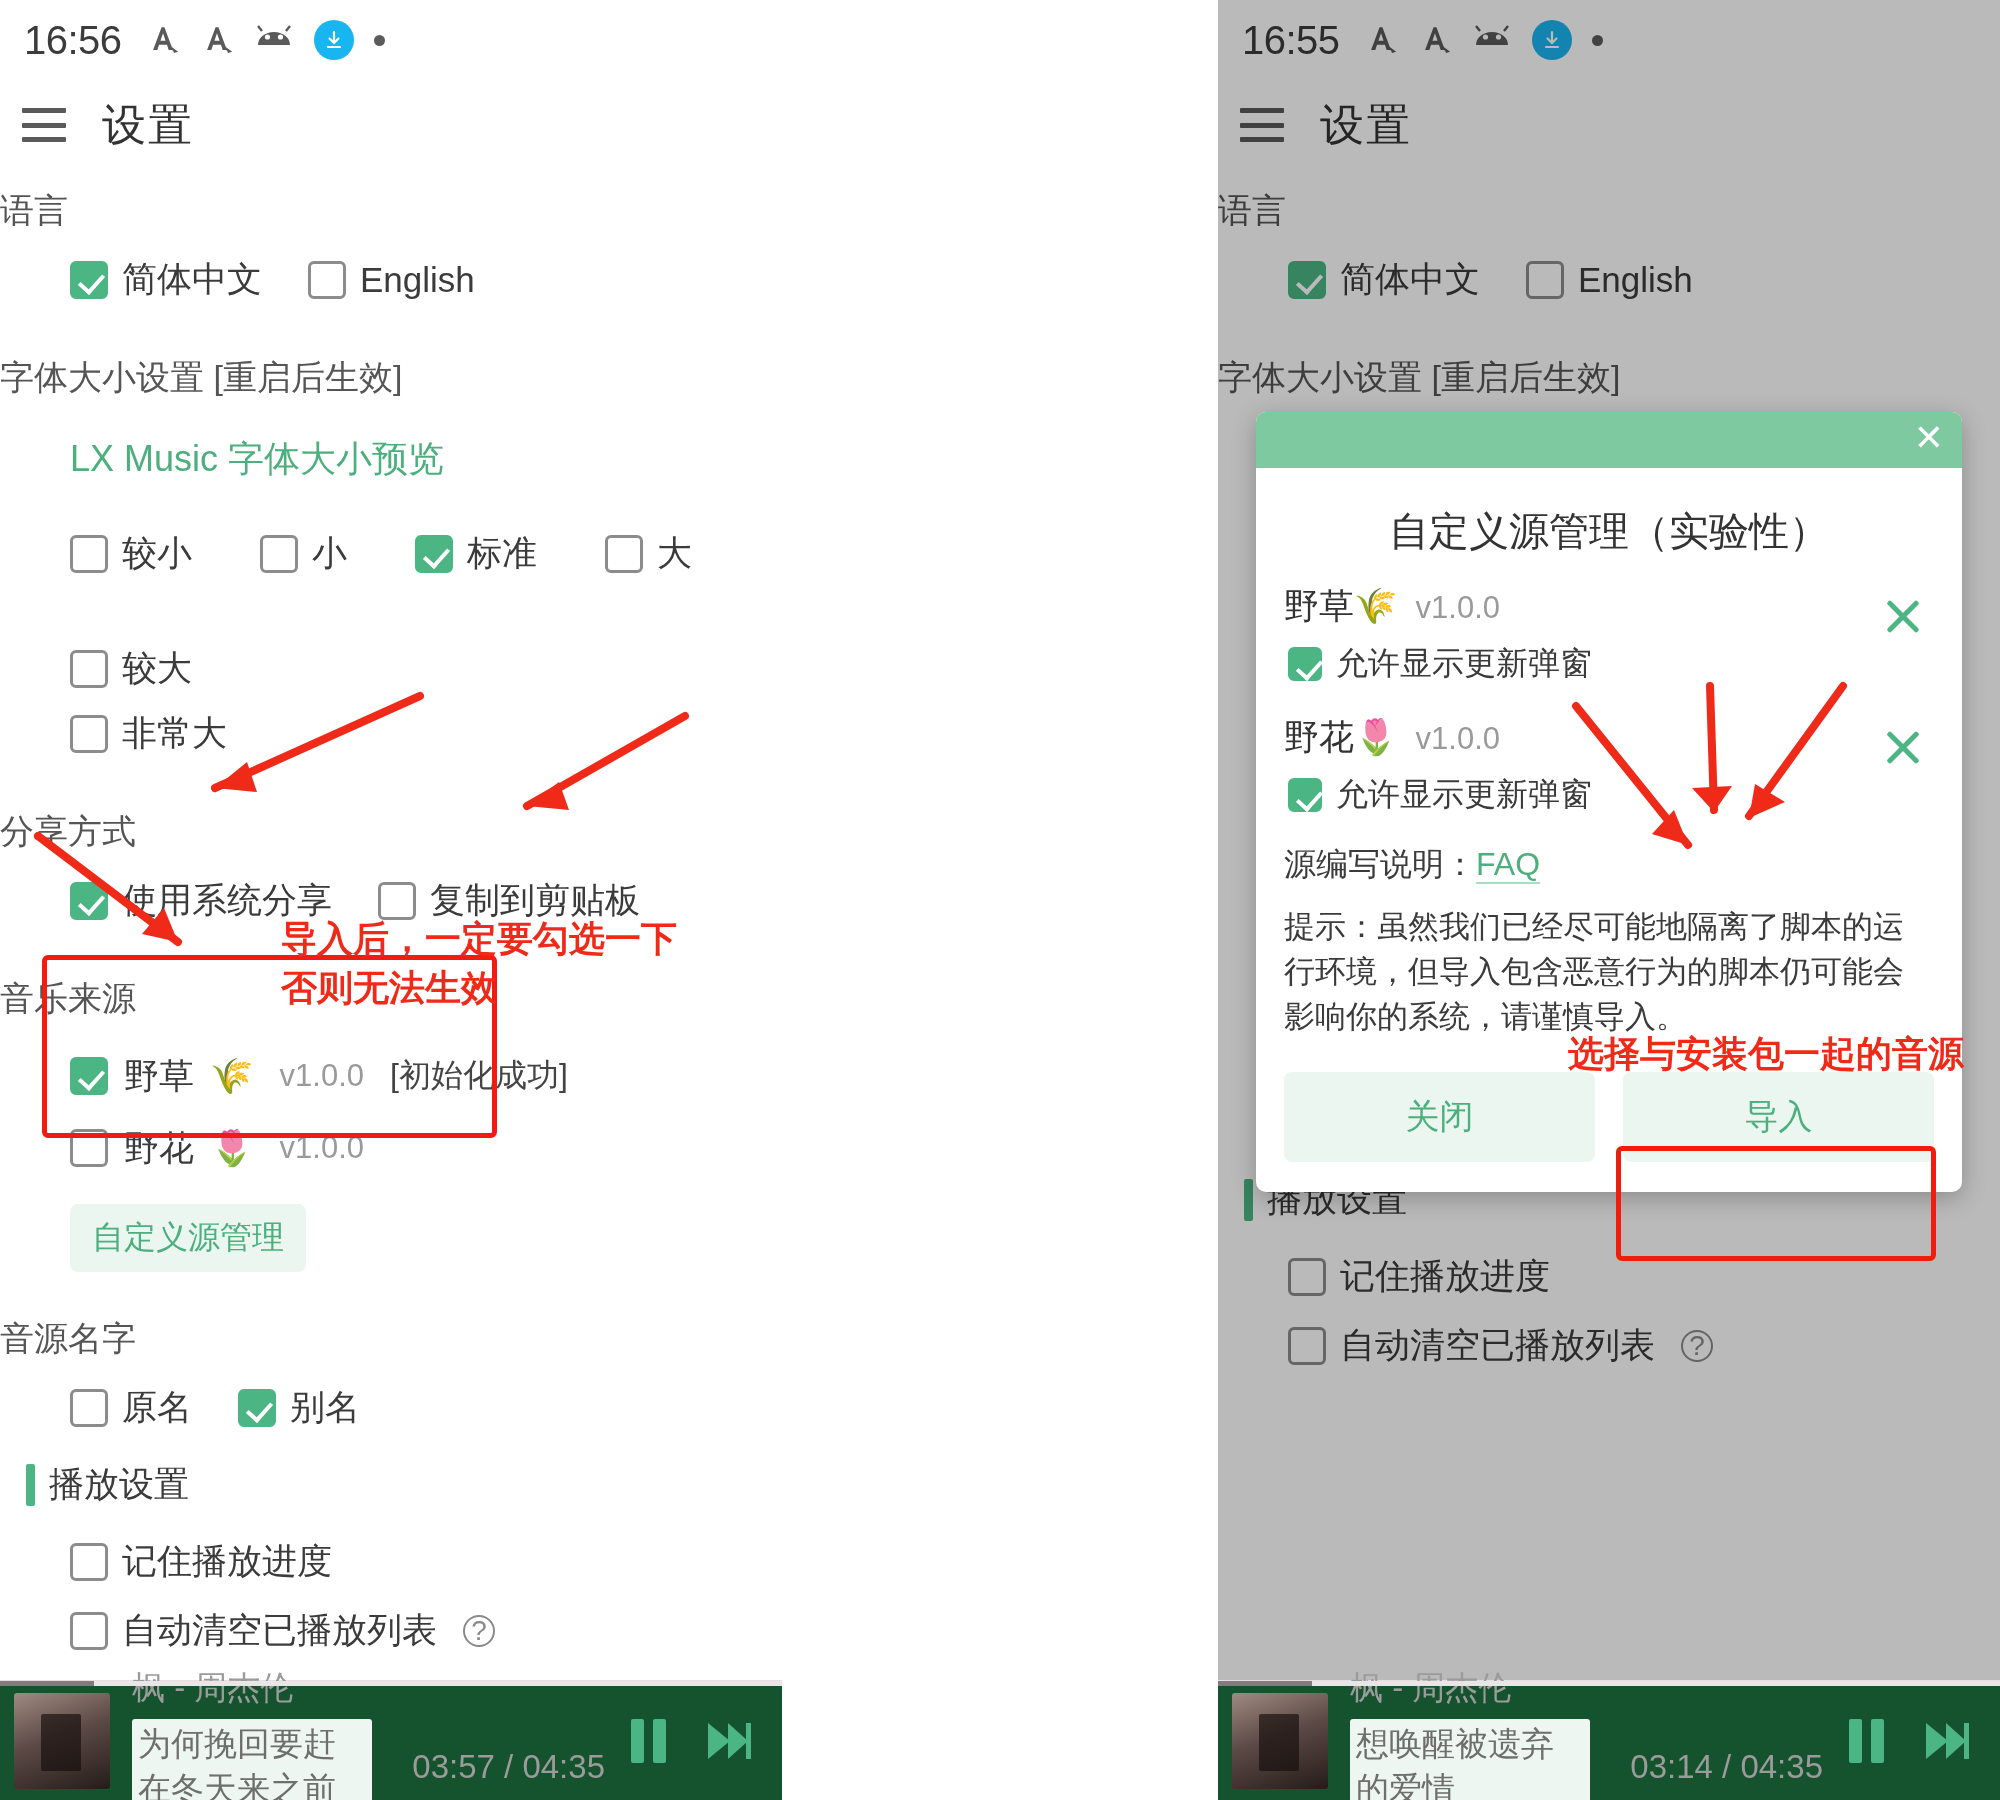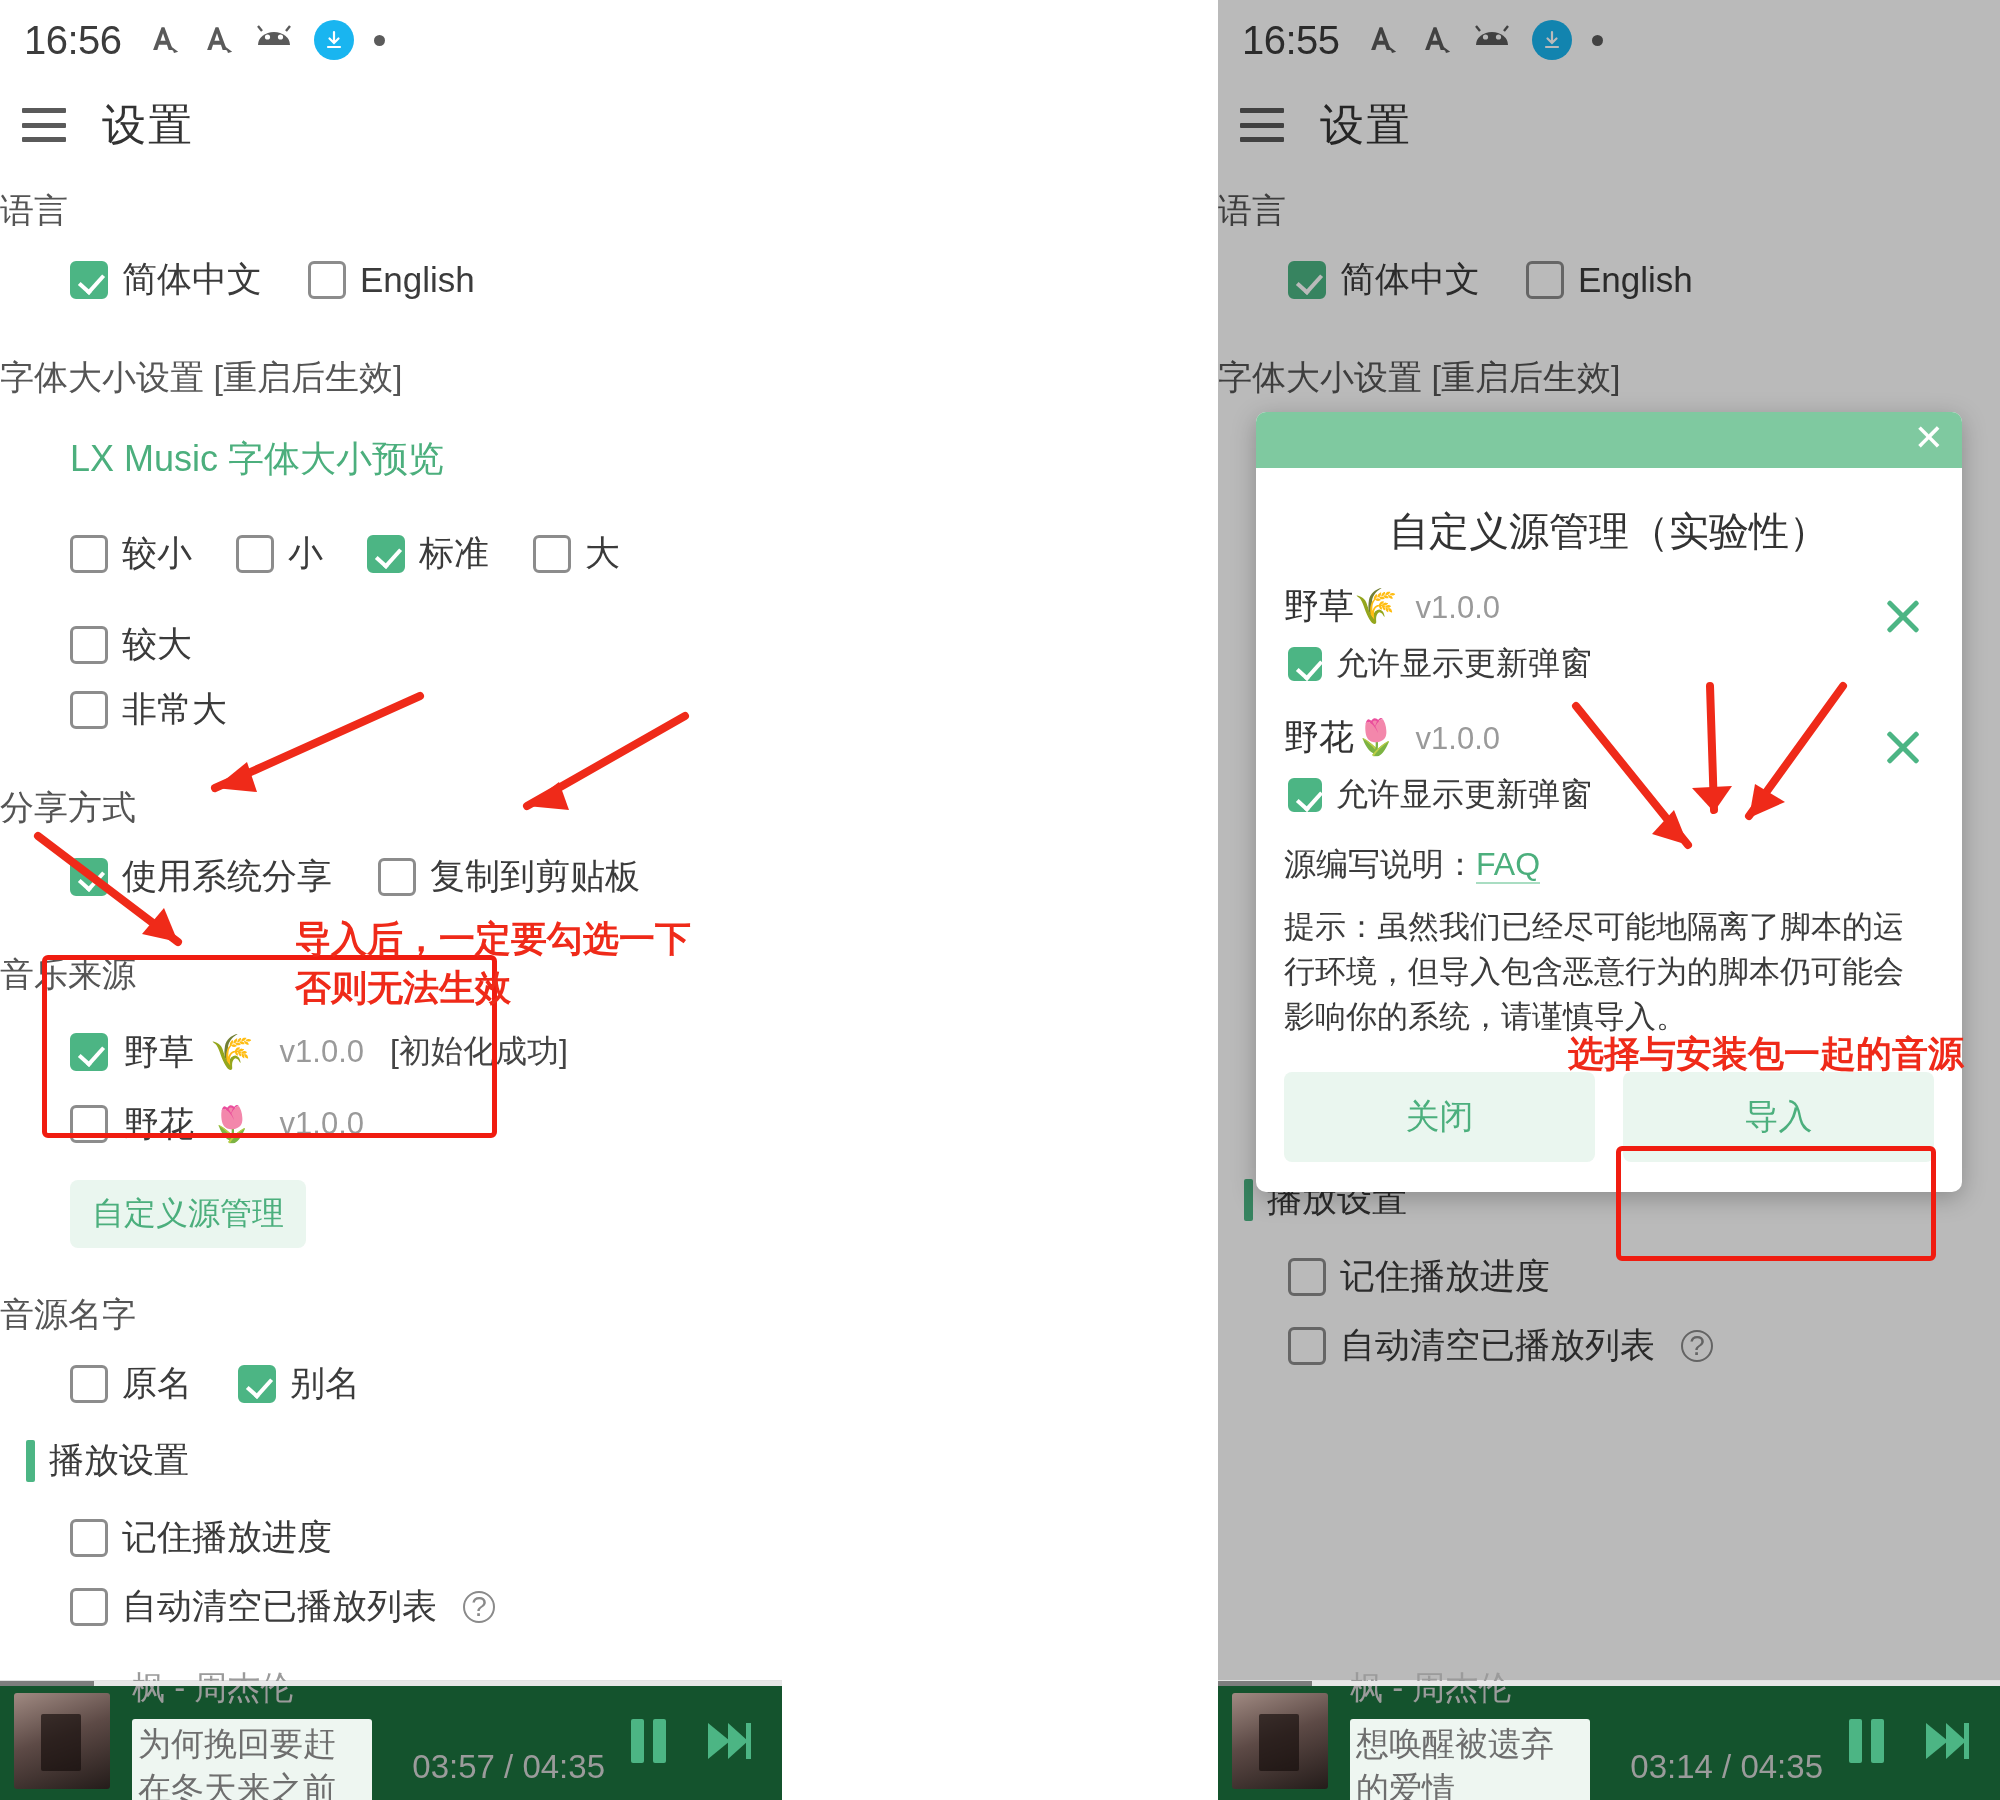--- a/index.html
+++ b/index.html
@@ -192,21 +192,21 @@
         </label>
         <label class="opt">
           <span class="cb"></span>
           <span class="opt-label">English</span>
         </label>
       </div>
 
       <div class="sect-title" style="margin-top:52px">字体大小设置 [重启后生效]</div>
       <div class="preview-link">LX Music 字体大小预览</div>
 
-      <div class="row" style="margin-top:46px; gap:44px">
+      <div class="row" style="margin-top:46px; gap:68px">
         <label class="opt">
           <span class="cb"></span>
           <span class="opt-label">较小</span>
         </label>
         <label class="opt">
           <span class="cb"></span>
           <span class="opt-label">小</span>
         </label>
         <label class="opt">
           <span class="cb on"></span>
@@ -286,21 +286,21 @@
       <div class="row" style="margin-top:22px">
         <label class="opt">
           <span class="cb"></span>
           <span class="opt-label">自动清空已播放列表</span>
           <span class="opt-label" style="font-size:28px;color:#8a8a8a;border:2px solid #8a8a8a;border-radius:50%;width:32px;height:32px;display:inline-flex;align-items:center;justify-content:center;margin-left:12px;">?</span>
         </label>
       </div>
     </div>
 
     <div class="redbox" style="left:42px; top:955px; width:455px; height:183px;"></div>
-    <div class="redtext" style="left:295px; top:915px;">导入后，一定要勾选一下
+    <div class="redtext" style="left:281px; top:915px;">导入后，一定要勾选一下
 否则无法生效</div>
 
     <svg class="arrow" style="left:30px; top:830px; width:200px; height:130px;" viewBox="0 0 200 130">
       <path d="M8 6 L148 112" stroke="#ef2a19" stroke-width="8" fill="none" stroke-linecap="round"></path>
       <path d="M148 112 L112 104 L134 78 Z" fill="#ef2a19"></path>
     </svg>
     <svg class="arrow" style="left:175px; top:690px; width:260px; height:120px;" viewBox="0 0 260 120">
       <path d="M245 6 L40 98" stroke="#ef2a19" stroke-width="8" fill="none" stroke-linecap="round"></path>
       <path d="M40 98 L72 72 L82 102 Z" fill="#ef2a19"></path>
     </svg>

